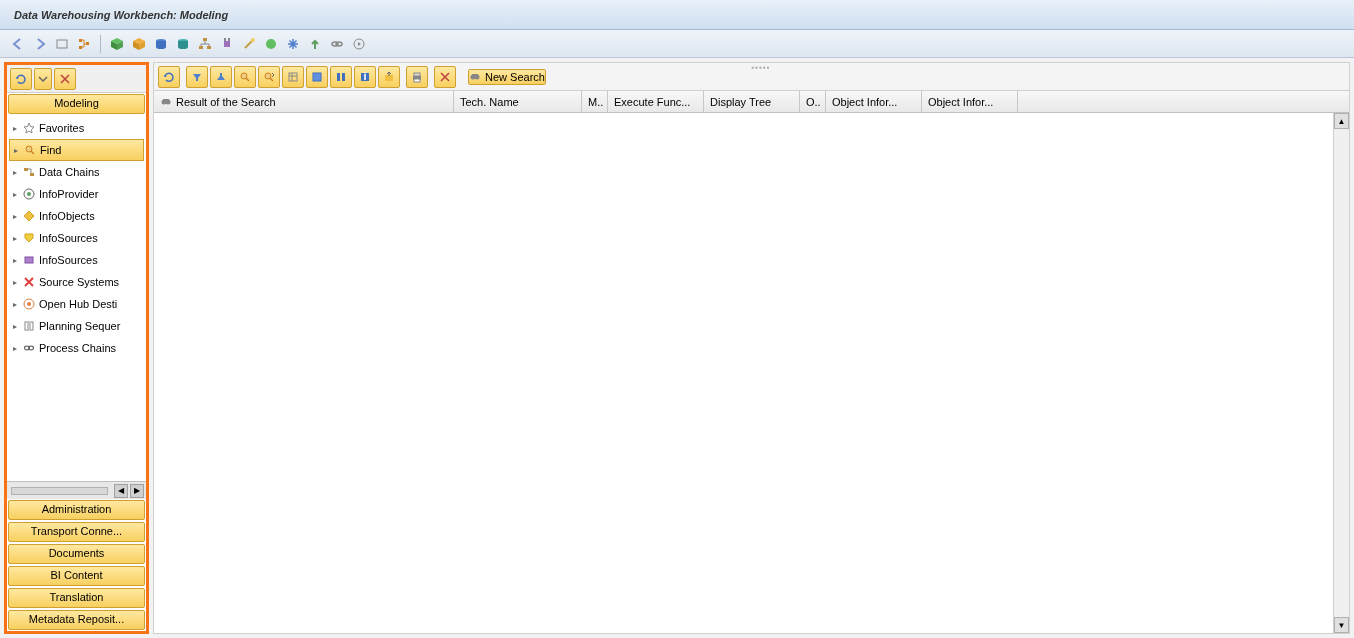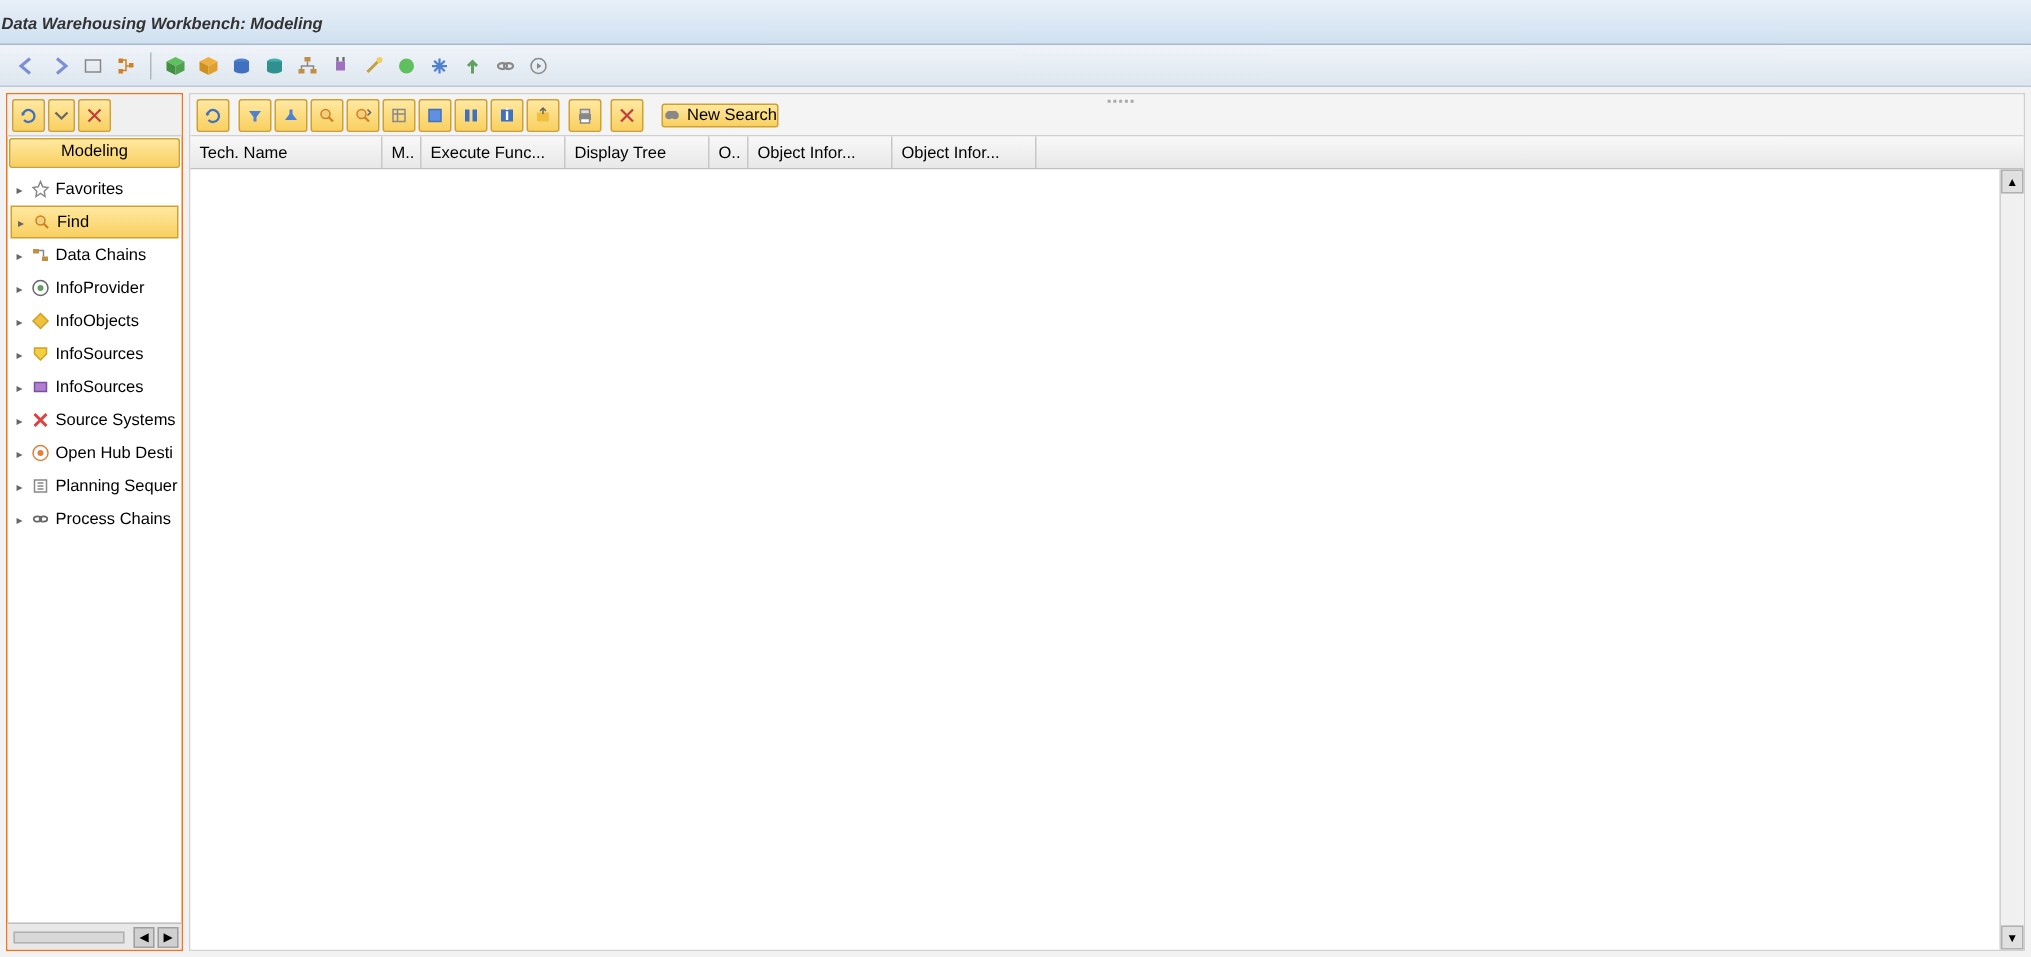--- a/index.html
+++ b/index.html
@@ -2,21 +2,21 @@
 <html><head>
 <meta charset="utf-8">
 <style>
   * { box-sizing: border-box; font-family: Arial, sans-serif; font-size: 11px; }
   body { margin: 0; padding: 0; background: #f2f2f2; width: 1354px; height: 638px; overflow: hidden; }
   
   .title-bar {
     height: 30px;
     background: linear-gradient(to bottom, #e8f0f8, #d0e0f0);
     border-bottom: 1px solid #a0b8d0;
-    padding: 6px 1px;
+    padding: 6px 14px;
     font-size: 14px;
     font-weight: bold;
     font-style: italic;
     color: #333;
   }
   
   .main-toolbar {
     height: 28px;
     background: linear-gradient(to bottom, #f0f4f9, #dde6ef);
     border-bottom: 1px solid #b8c8d8;
@@ -40,25 +40,25 @@
   .tb-sep { width: 1px; height: 18px; background: #b0b8c0; margin: 0 4px; }
   
   .content-area {
     display: flex;
     height: calc(638px - 58px);
     padding: 4px;
     gap: 4px;
   }
   
   .left-panel {
-    width: 118px;
+    width: 145px;
     display: flex;
     flex-direction: column;
     background: #fff;
-    border: 1px solid #f97316;
+    border: 3px solid #f97316;
   }
   
   .left-top-toolbar {
     height: 28px;
     background: #f0f0f0;
     border-bottom: 1px solid #d0d0d0;
     display: flex;
     align-items: center;
     padding: 3px;
     gap: 2px;
@@ -454,20 +454,28 @@
         <span>Process Chains</span>
       </div>
     </div>
 
     <div class="scroll-stub">
       <div style="flex:1; margin:0 4px; height:8px; background:#d8d8d8; border:1px solid #b0b0b0;"></div>
       <div class="arrow">◀</div>
       <div class="arrow">▶</div>
     </div>
 
+    <div class="nav-bottom">
+      <div class="nav-header-btn">Administration</div>
+      <div class="nav-header-btn">Transport Conne...</div>
+      <div class="nav-header-btn">Documents</div>
+      <div class="nav-header-btn">BI Content</div>
+      <div class="nav-header-btn">Translation</div>
+      <div class="nav-header-btn">Metadata Reposit...</div>
+    </div>
   </div>
 
   <div class="right-panel">
     <div class="grip">▪▪▪▪▪</div>
     <div class="search-toolbar">
       <div class="icon-btn">
           <svg width="12" height="12">
             <path d="M2 6 A4 4 0 1 1 3 9" stroke="#4070c0" fill="none" stroke-width="1.5"></path>
             <path d="M1 4 L2 6 L4 5" fill="#4070c0"></path>
           </svg>
@@ -544,20 +552,28 @@
         <svg width="12" height="12">
             <circle cx="4" cy="6" r="2.5" fill="#888"></circle>
             <circle cx="8" cy="6" r="2.5" fill="#888"></circle>
             <rect x="3" y="3" width="6" height="2" fill="#888"></rect>
           </svg>
         <span>New Search</span>
       </div>
     </div>
 
     <div class="column-headers">
+      <div class="col-header" style="width:300px;">
+        <svg width="12" height="12">
+            <circle cx="4" cy="6" r="2.5" fill="#888"></circle>
+            <circle cx="8" cy="6" r="2.5" fill="#888"></circle>
+            <rect x="3" y="3" width="6" height="2" fill="#888"></rect>
+          </svg>
+        <span>Result of the Search</span>
+      </div>
       <div class="col-header" style="width:128px;">
           <span>Tech. Name</span>
         </div>
       <div class="col-header" style="width:26px;">
           <span>M..</span>
         </div>
       <div class="col-header" style="width:96px;">
           <span>Execute Func...</span>
         </div>
       <div class="col-header" style="width:96px;">

